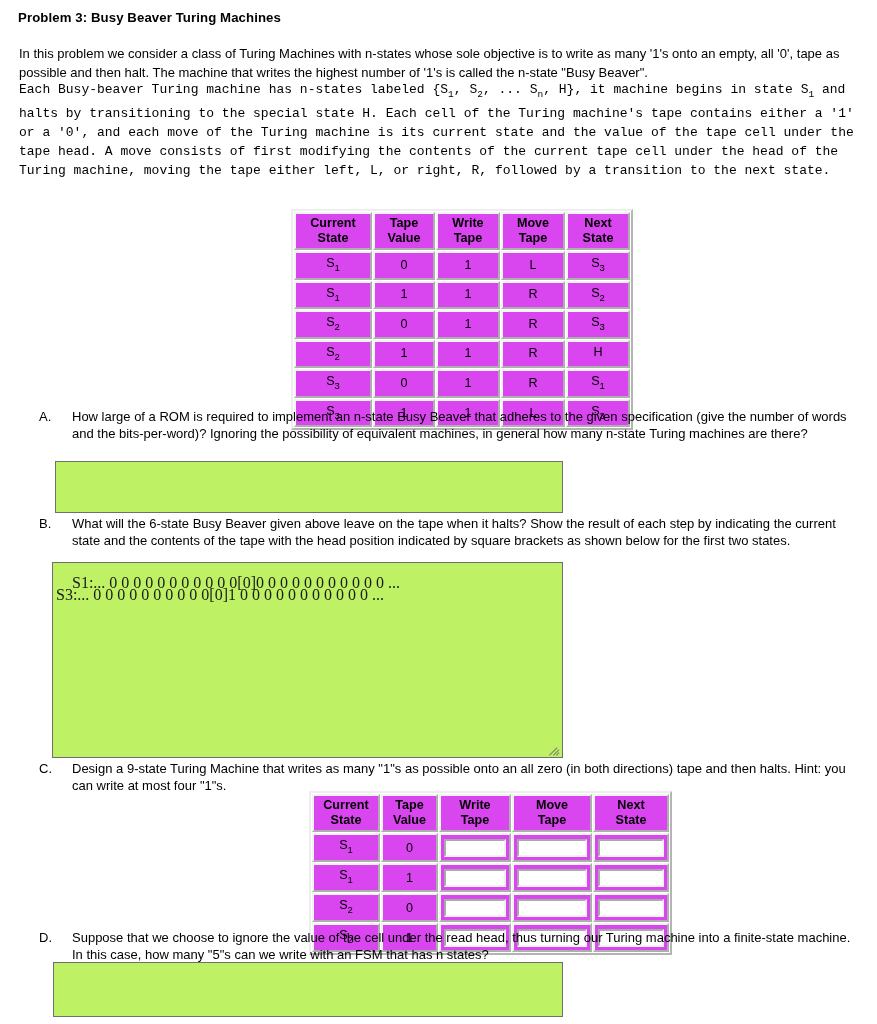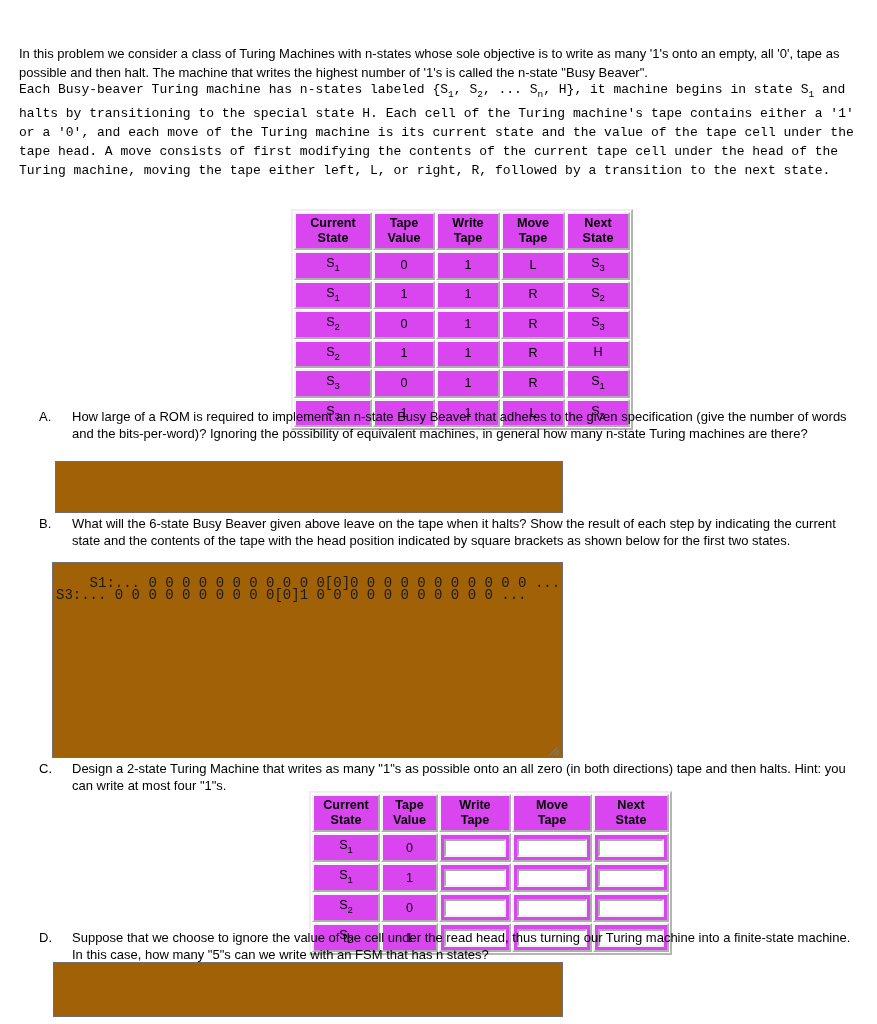--- a/index.html
+++ b/index.html
@@ -64,25 +64,25 @@
 
   #itemA { left: 39px; top: 408px; width: 825px; }
   #itemB { left: 39px; top: 515px; width: 825px; }
   #itemC { left: 39px; top: 760px; width: 825px; }
   #itemD { left: 39px; top: 929px; width: 825px; }
 
   
   .answerbox {
     position: absolute;
     box-sizing: border-box;
-    background: #a16207;
+    background: #bef264;
     border: 1px solid #6f6f6f;
     overflow: hidden;
-    font-family: Liberation Mono, monospace;
-    font-size: 14px;
+    font-family: Liberation Serif, serif;
+    font-size: 16px;
     line-height: 12.2px;
     color: #1b1b1b;
     padding: 2px 3px 0 3px;
     white-space: pre;
   }
   .answerbox .grip {
     position: absolute;
     right: 1px;
     bottom: 0px;
     width: 13px;
@@ -164,20 +164,21 @@
     border: 2px solid;
     border-color: #a9a9a9 #f2f2f2 #f2f2f2 #a9a9a9;
   }
   #table2 td.inputcell { padding: 0; }
 </style>
 </head>
 <body>
 
 <div id="page">
 
+  <div class="prob-title">Problem 3: Busy Beaver Turing Machines</div>
 
   <div class="para" id="para1">In this problem we consider a class of Turing Machines with n-states whose sole objective is to write as many '1's onto an empty, all '0', tape as possible and then halt. The machine that writes the highest number of '1's is called the n-state "Busy Beaver".</div>
 
   <div class="para" id="para2">Each Busy-beaver Turing machine has n-states labeled {S<sub>1</sub>, S<sub>2</sub>, ... S<sub>n</sub>, H}, it machine begins in state S<sub>1</sub> and halts by transitioning to the special state H. Each cell of the Turing machine's tape contains either a '1' or a '0', and each move of the Turing machine is its current state and the value of the tape cell under the tape head. A move consists of first modifying the contents of the current tape cell under the head of the Turing machine, moving the tape either left, L, or right, R, followed by a transition to the next state.</div>
 
 
   <table class="tm-table" id="table1">
     <thead>
       <tr>
         <th class="c0">
@@ -259,21 +260,21 @@
     <span class="body">What will the 6-state Busy Beaver given above leave on the tape when it halts? Show the result of each step by indicating the current state and the contents of the tape with the head position indicated by square brackets as shown below for the first two states.</span>
   </div>
   <div class="answerbox" id="boxB">
     <span>S1:... 0 0 0 0 0 0 0 0 0 0 0[0]0 0 0 0 0 0 0 0 0 0 0 ...
 S3:... 0 0 0 0 0 0 0 0 0 0[0]1 0 0 0 0 0 0 0 0 0 0 0 ...</span>
     <span class="grip"><i></i><i></i><i></i></span>
   </div>
 
   <div class="item" id="itemC">
     <span class="letter">C.</span>
-    <span class="body">Design a 2-state Turing Machine that writes as many "1"s as possible onto an all zero (in both directions) tape and then halts. Hint: you can write at most four "1"s.</span>
+    <span class="body">Design a 9-state Turing Machine that writes as many "1"s as possible onto an all zero (in both directions) tape and then halts. Hint: you can write at most four "1"s.</span>
   </div>
 
   <table class="tm-table" id="table2">
     <thead>
       <tr>
         <th class="c0">
           <span>Current</span><br>
           <span>State</span>
         </th>
         <th class="c1">

